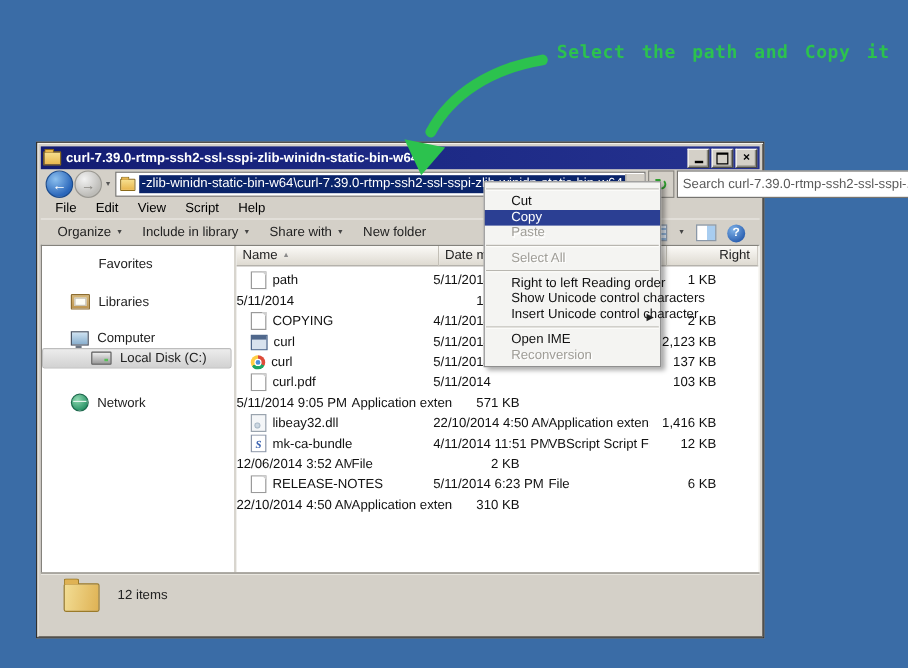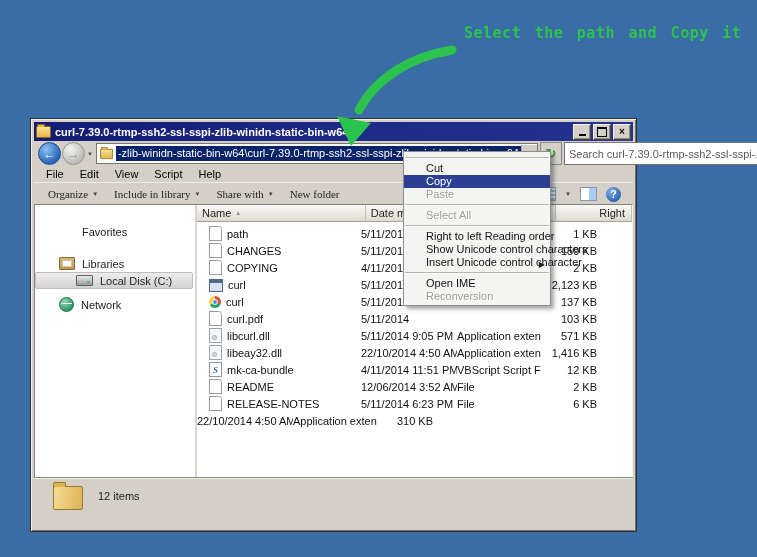--- a/index.html
+++ b/index.html
@@ -39,33 +39,33 @@
   .refresh-btn{width:20px;height:21px;margin-left:2px;background:#d4d0c8;border:1px solid #8a8882;
                display:flex;align-items:center;justify-content:center;color:#2f9e2f;font-size:13px;font-weight:bold;flex:0 0 auto;}
   .search-field{flex:1;height:21px;margin-left:2px;background:#fff;border:1px solid #767470;display:flex;align-items:center;}
   .search-text{flex:1;color:#5a5a5a;white-space:nowrap;overflow:hidden;padding-left:4px;}
 
   
   .menubar{position:absolute;left:3px;top:47px;right:3px;height:16px;display:flex;align-items:center;padding-left:4px;}
   .mb-item{padding:1px 8px;}
   .toolbar{position:absolute;left:3px;top:63px;right:3px;height:22px;display:flex;align-items:center;
            border-top:1px solid #eceae4;border-bottom:1px solid #b2afa8;padding:0 6px;}
-  .tb-btn{padding:3px 8px;display:flex;align-items:center;gap:4px;color:#222;font-family:Liberation Serif, serif;}
+  .tb-btn{padding:3px 8px;display:flex;align-items:center;gap:4px;color:#222;}
   .dd{font-size:6px;color:#444;}
   .tb-right{margin-left:auto;display:flex;align-items:center;gap:9px;padding-right:6px;}
   .ic-views{width:15px;height:12px;border:1px solid #8a98a8;background:
      repeating-linear-gradient(#dce6f2 0 2px,#8fb2d8 2px 4px);}
   .ic-prev{width:15px;height:12px;border:1px solid #8a98a8;background:linear-gradient(90deg,#fff 0 55%,#a8cdf0 55%);}
   .ic-help{width:15px;height:15px;border-radius:50%;background:radial-gradient(circle at 35% 30%,#7fb2e8,#2a5fb0 75%);
            color:#fff;font-weight:bold;font-size:10px;display:flex;align-items:center;justify-content:center;}
 
   
   .content{position:absolute;left:3px;top:85px;right:3px;bottom:53px;display:flex;background:#fff;
            border:1px solid;border-color:#84827c #f4f2ec #f4f2ec #84827c;}
-  .sidebar{flex:0 0 160px;background:#fff;border-right:2px solid #d8d5ce;padding-top:14px;overflow:hidden;}
+  .sidebar{flex:0 0 160px;background:#fff;border-right:2px solid #d8d5ce;padding-top:2px;overflow:hidden;}
   .side-item{display:flex;align-items:center;gap:7px;height:17px;padding-left:24px;color:#222;}
   .side-item.ind{padding-left:40px;}
   .side-item.sel{background:linear-gradient(#ececec,#d2d2d2);border:1px solid #bdbdbd;border-radius:2px;
                  margin-right:2px;height:15px;}
   .sic{width:16px;height:16px;display:flex;align-items:center;justify-content:center;flex:0 0 auto;}
   .sic-star{color:#f5b91e;font-size:13px;}
   .sic-libraries{width:14px;height:11px;background:linear-gradient(#d8b878,#bd9550);border:1px solid #8d6d30;border-radius:1px;position:relative;}
   .sic-libraries::before{content:"";position:absolute;left:2px;top:2px;right:2px;height:5px;background:#fdfdf5;border:1px solid #c8c4b8;}
   .sic-computer{width:13px;height:10px;border:1px solid #4c5burger;border:1px solid #4c5666;background:linear-gradient(#cfe3f2,#88aece);position:relative;}
   .sic-computer::after{content:"";position:absolute;left:3px;bottom:-3px;width:5px;height:2px;background:#6c7684;}
@@ -118,21 +118,21 @@
   .ctx{position:absolute;left:403px;top:151px;width:146px;background:#f4f4f2;border:1px solid #8f8f8f;
        box-shadow:3px 3px 4px rgba(0,0,0,.35);padding:2px 0;z-index:40;}
   .menu-item{height:13px;line-height:13px;padding-left:22px;padding-right:14px;position:relative;
              white-space:nowrap;color:#111;}
   .menu-item.dis{color:#9f9d97;text-shadow:1px 1px 0 #fff;}
   .menu-item.hl{background:#2b3f93;color:#fff;}
   .menu-sub{position:absolute;right:5px;top:2px;font-size:8px;color:#222;}
   .menu-sep{margin:3px 1px;border-top:1px solid #b8b6b0;border-bottom:1px solid #fdfdfb;}
 
   
-  .anno-text{position:absolute;left:464px;top:24px;z-index:50;color:#2cc24e;font-weight:bold;
+  .anno-text{position:absolute;left:464px;top:34px;z-index:50;color:#2cc24e;font-weight:bold;
              font-family:"DejaVu Sans Mono",monospace;font-size:15px;letter-spacing:.5px;word-spacing:4px;}
   .anno-svg{position:absolute;left:0;top:0;z-index:50;pointer-events:none;}
 </style>
 </head>
 <body>
 
 <div class="desktop">
 
   <div class="window">
 
@@ -199,25 +199,29 @@
     <div class="content">
       <div class="sidebar">
           <div class="side-item" style="margin-top: 4px;">
             <span class="sic sic-star"></span>
             <span>Favorites</span>
           </div>
           <div class="side-item" style="margin-top: 15px;">
             <span class="sic sic-libraries"></span>
             <span>Libraries</span>
           </div>
+          <div class="side-item" style="margin-top: 13px;">
+            <span class="sic sic-computer"></span>
+            <span>Computer</span>
+          </div>
           <div class="side-item sel ind" style="margin-top: 0px;">
             <span class="sic sic-disk"></span>
             <span>Local Disk (C:)</span>
           </div>
-          <div class="side-item" style="margin-top: 7px;">
+          <div class="side-item" style="margin-top: 20px;">
             <span class="sic sic-network"></span>
             <span>Network</span>
           </div>
         </div>
       <div class="filepane">
         <div class="hrow">
             <div class="hcell c0">
               <span>Name</span>
               <span class="sort">▲</span>
             </div>
@@ -236,24 +240,20 @@
             <div class="frow">
               <div class="cell n">
                 <span class="fi fi-file"></span>
                 <span>path</span>
               </div>
               <div class="cell d">5/11/2014</div>
               <div class="cell t"></div>
               <div class="cell s">1 KB</div>
             </div>
             <div class="frow">
-              <div class="cell n">
-                <span class="fi fi-file"></span>
-                <span>CHANGES</span>
-              </div>
               <div class="cell d">5/11/2014</div>
               <div class="cell t"></div>
               <div class="cell s">159 KB</div>
             </div>
             <div class="frow">
               <div class="cell n">
                 <span class="fi fi-file"></span>
                 <span>COPYING</span>
               </div>
               <div class="cell d">4/11/2014</div>
@@ -281,24 +281,20 @@
             <div class="frow">
               <div class="cell n">
                 <span class="fi fi-file"></span>
                 <span>curl.pdf</span>
               </div>
               <div class="cell d">5/11/2014</div>
               <div class="cell t"></div>
               <div class="cell s">103 KB</div>
             </div>
             <div class="frow">
-              <div class="cell n">
-                <span class="fi fi-dll"></span>
-                <span>libcurl.dll</span>
-              </div>
               <div class="cell d">5/11/2014 9:05 PM</div>
               <div class="cell t">Application extension</div>
               <div class="cell s">571 KB</div>
             </div>
             <div class="frow">
               <div class="cell n">
                 <span class="fi fi-dll"></span>
                 <span>libeay32.dll</span>
               </div>
               <div class="cell d">22/10/2014 4:50 AM</div>
@@ -308,24 +304,20 @@
             <div class="frow">
               <div class="cell n">
                 <span class="fi fi-vbs"></span>
                 <span>mk-ca-bundle</span>
               </div>
               <div class="cell d">4/11/2014 11:51 PM</div>
               <div class="cell t">VBScript Script File</div>
               <div class="cell s">12 KB</div>
             </div>
             <div class="frow">
-              <div class="cell n">
-                <span class="fi fi-file"></span>
-                <span>README</span>
-              </div>
               <div class="cell d">12/06/2014 3:52 AM</div>
               <div class="cell t">File</div>
               <div class="cell s">2 KB</div>
             </div>
             <div class="frow">
               <div class="cell n">
                 <span class="fi fi-file"></span>
                 <span>RELEASE-NOTES</span>
               </div>
               <div class="cell d">5/11/2014 6:23 PM</div>

